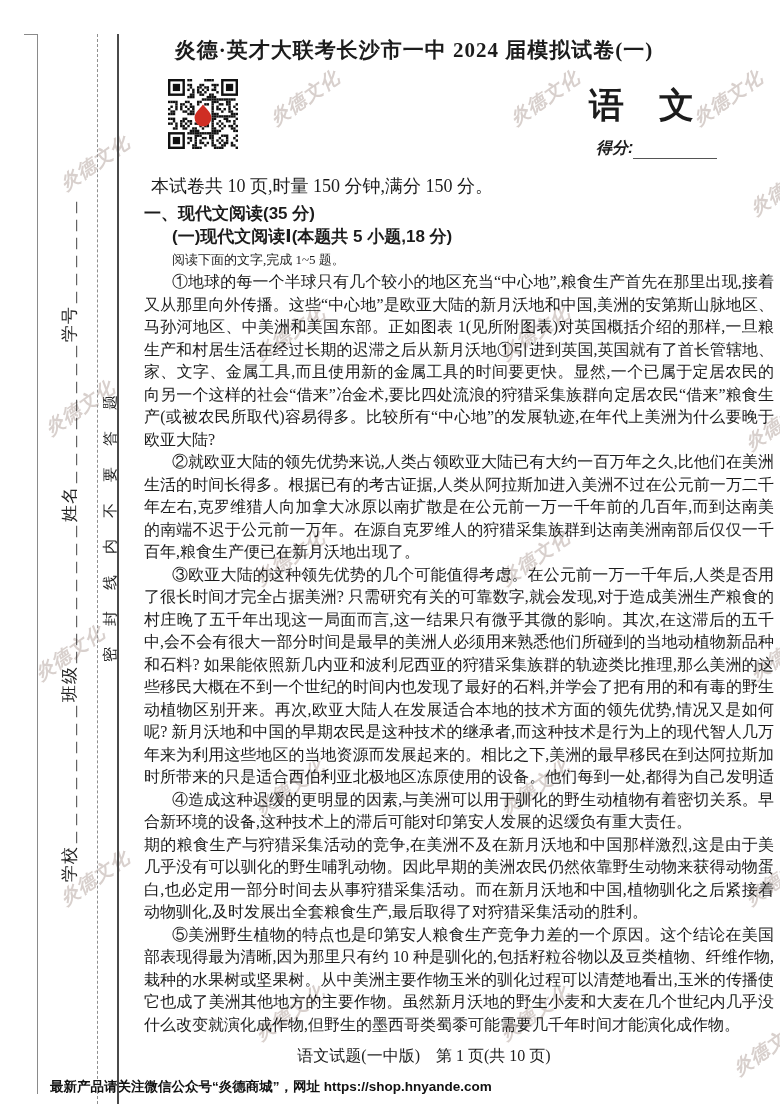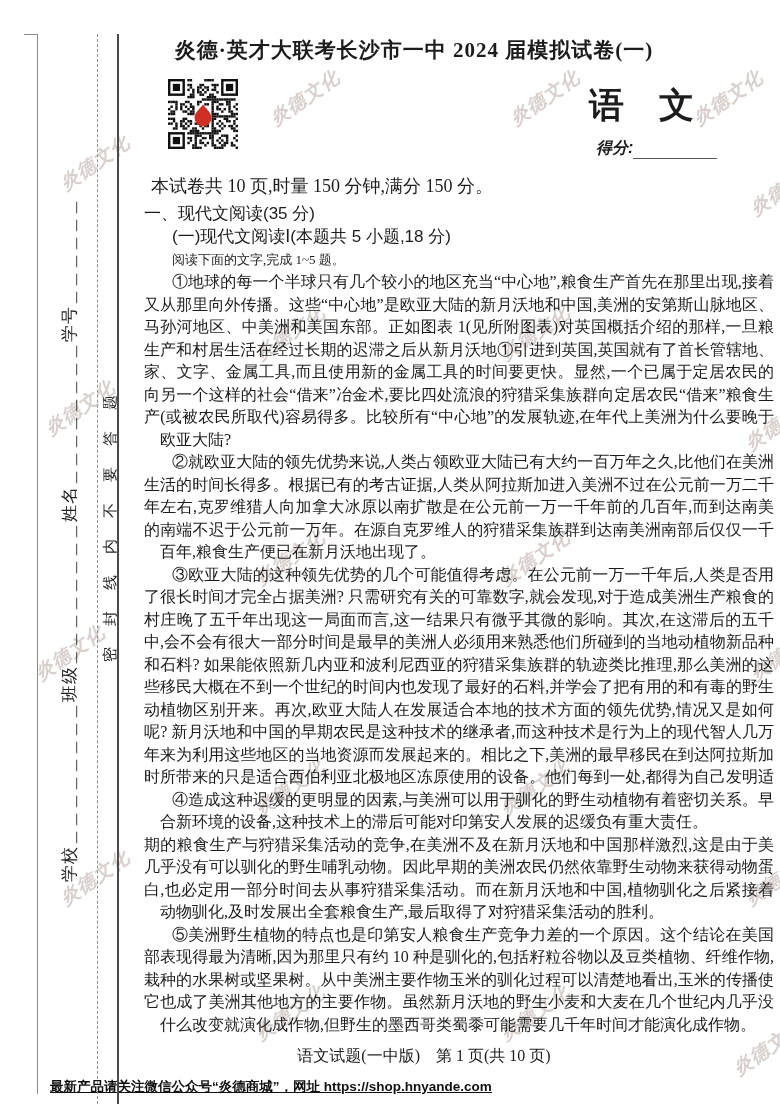--- a/index.html
+++ b/index.html
@@ -26,34 +26,34 @@
       text-align:center;font-weight:bold;font-size:21px;letter-spacing:1px;}
   #qr-box{position:absolute;left:24px;top:79px;width:70px;height:70px;}
   #subject-title{position:absolute;top:82px;left:0;width:630px;padding-right:80px;box-sizing:border-box;
       text-align:right;font-weight:bold;font-size:35px;
       font-family:"Liberation Sans","DejaVu Sans",sans-serif;}
   #score-row{position:absolute;top:138px;left:452px;font-family:"Liberation Sans","DejaVu Sans",sans-serif;
       font-weight:bold;font-size:16px;font-style:italic;}
   #score-blank{display:inline-block;width:84px;height:14px;border-bottom:1px solid #555;vertical-align:bottom;}
   #exam-info{position:absolute;top:174px;left:7px;font-size:18px;}
   #section-head{position:absolute;top:202px;left:0;width:630px;}
-  .hd{font-family:"Liberation Sans","DejaVu Sans",sans-serif;font-weight:normal;font-size:17px;line-height:23px;}
+  .hd{font-family:"Liberation Sans","DejaVu Sans",sans-serif;font-weight:bold;font-size:17px;line-height:23px;}
   .hd.sub{padding-left:28px;}
   .instruction{font-size:13px;line-height:23px;padding-left:28px;}
   
   #article{position:absolute;top:271px;left:0;width:630px;font-size:16px;}
   .al{line-height:22.5px;height:22.5px;text-align:justify;text-align-last:justify;overflow:hidden;}
   .al.first{text-indent:28px;}
-  .al.last{text-align-last:left;margin-left:16px;}
+  .al.last{text-align-last:left;}
   
   #page-footer{position:absolute;top:1046px;left:0;width:630px;padding-right:70px;box-sizing:border-box;
       text-align:center;font-size:16px;}
   #promo-line{position:absolute;top:1078px;left:0;width:652px;padding-right:110px;box-sizing:border-box;
       text-align:center;font-family:"Liberation Sans","DejaVu Sans",sans-serif;
-      font-weight:bold;font-size:13.5px;color:#111;z-index:1;text-decoration:underline;}
+      font-weight:bold;font-size:13.5px;color:#111;z-index:1;}
 </style>
 </head>
 <body>
 
 <div id="page">
 
   <div id="wm-layer">
       <span class="wm" style="left: 55px; top: 150px; color: rgb(207, 197, 193);">炎德文化</span>
       <span class="wm" style="left: 265px; top: 85px; color: rgb(207, 197, 193);">炎德文化</span>
       <span class="wm" style="left: 505px; top: 85px; color: rgb(207, 197, 193);">炎德文化</span>

